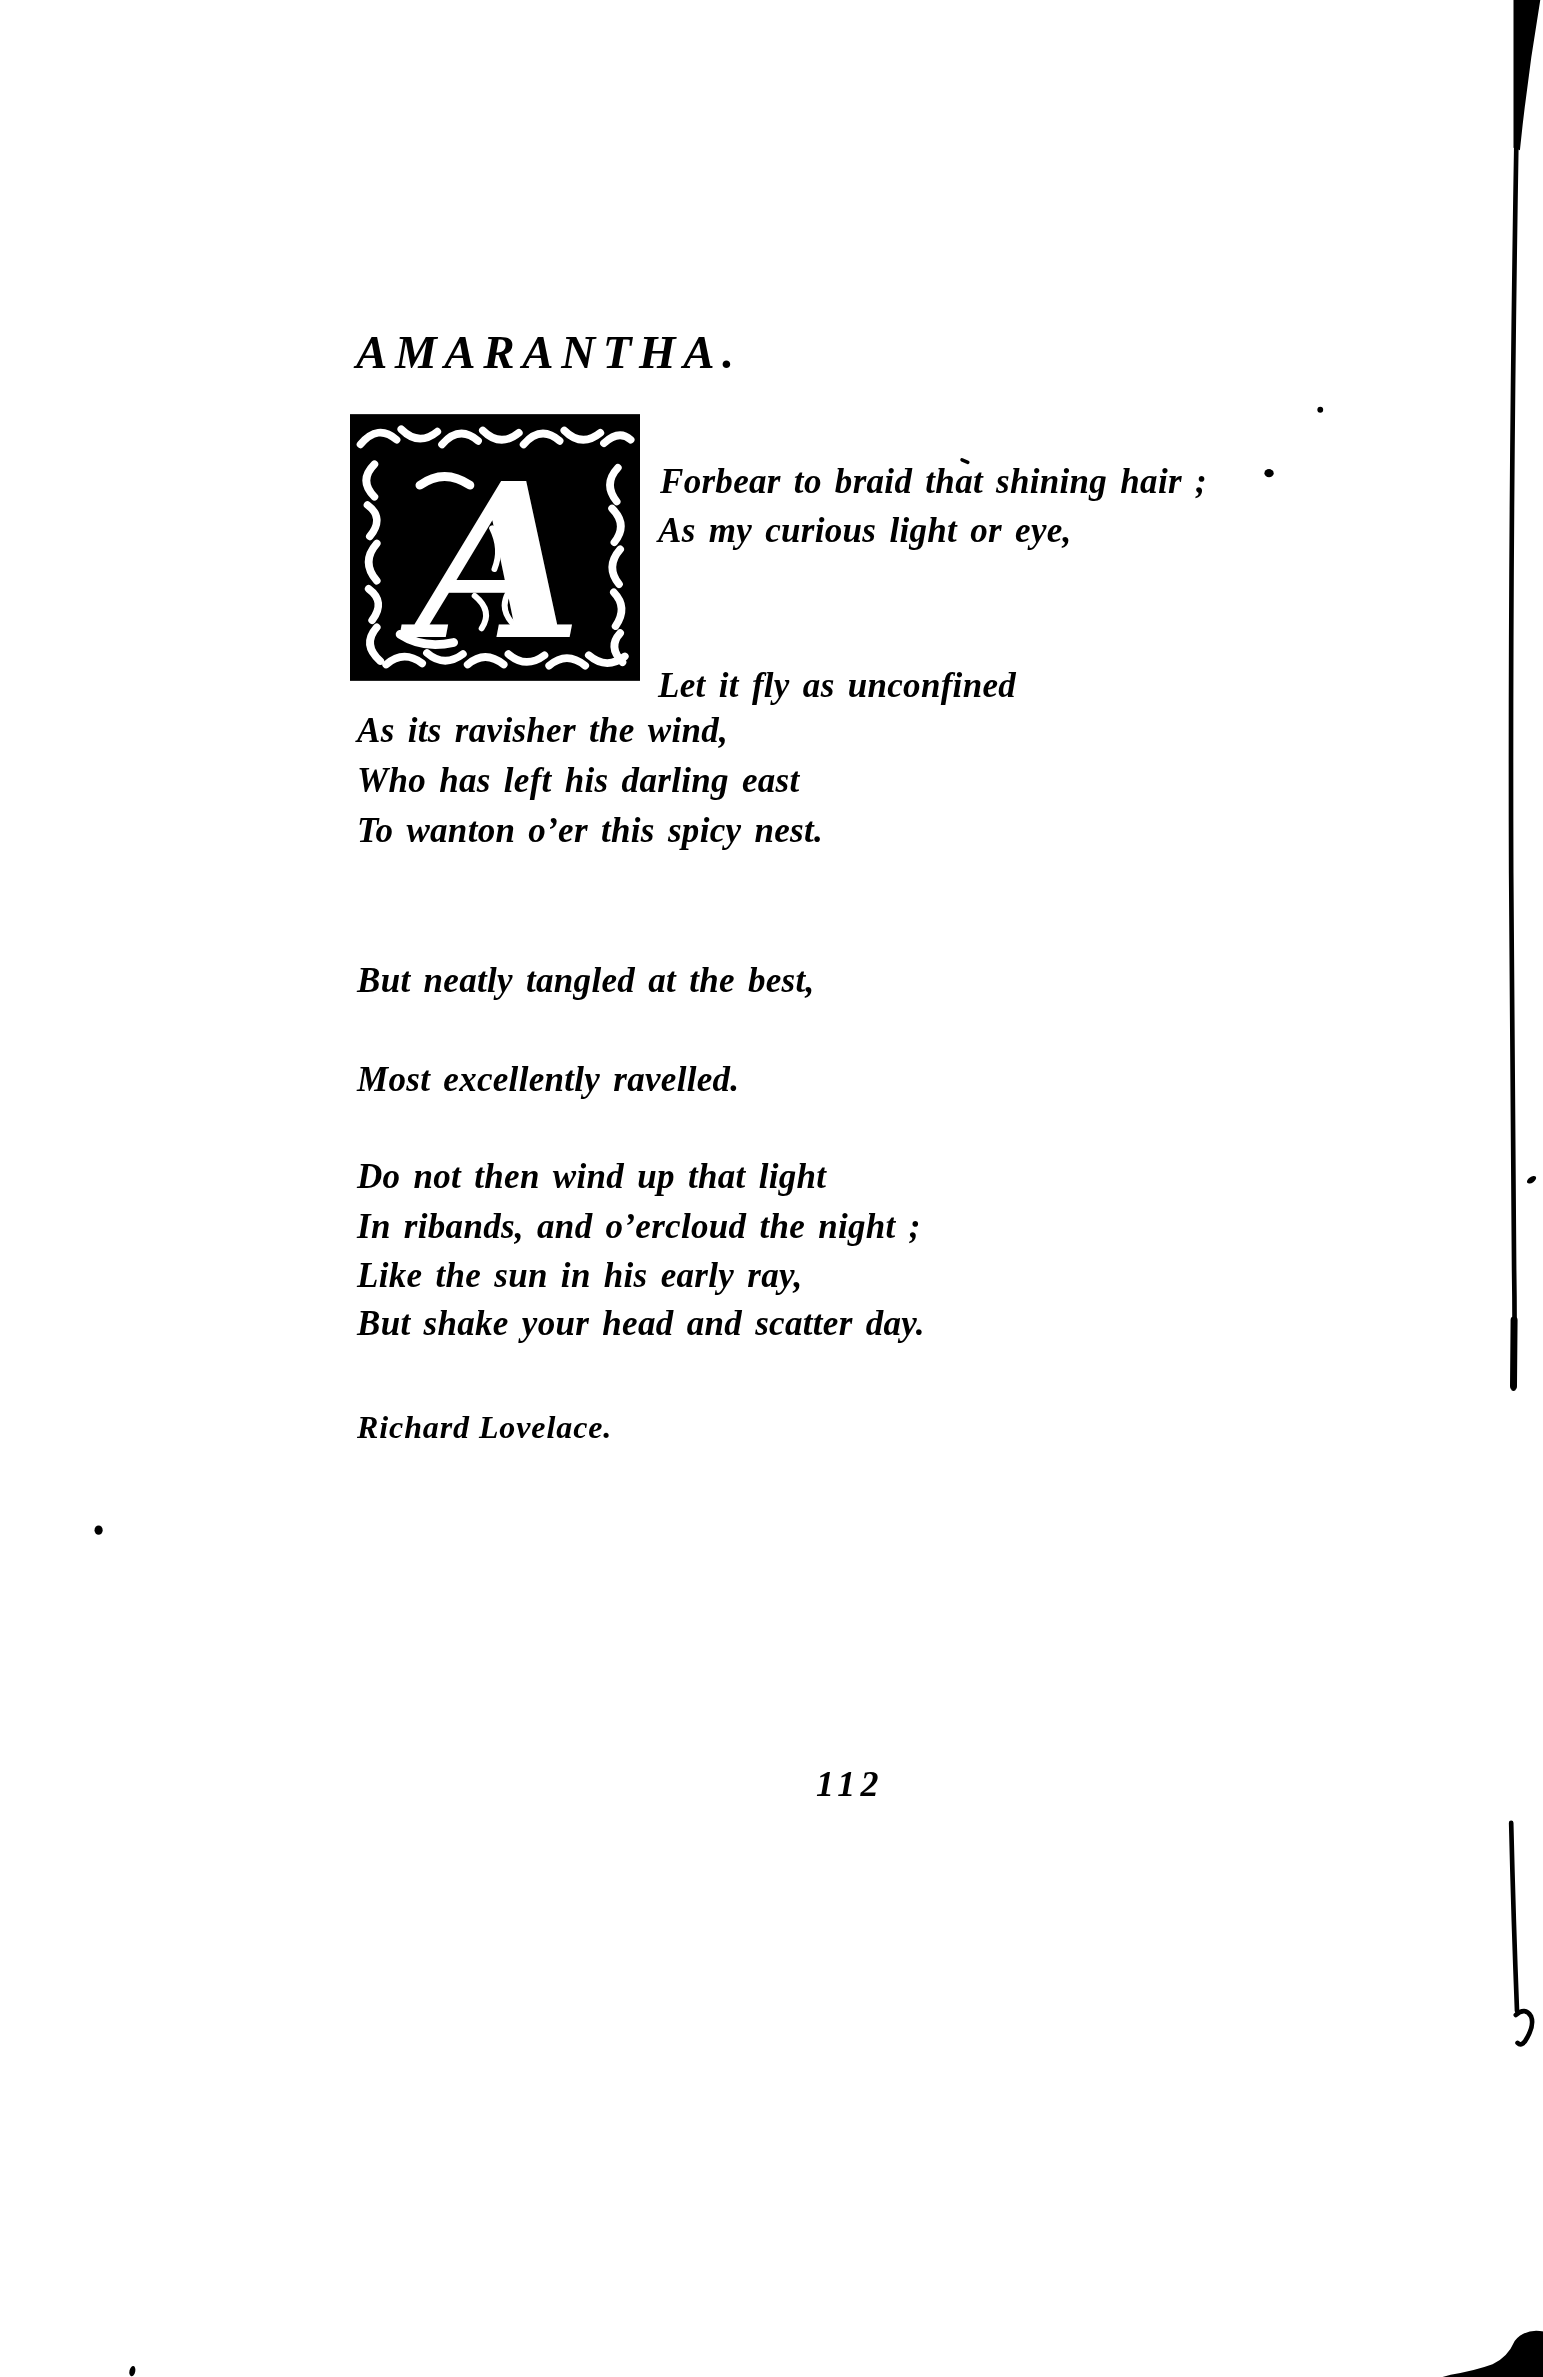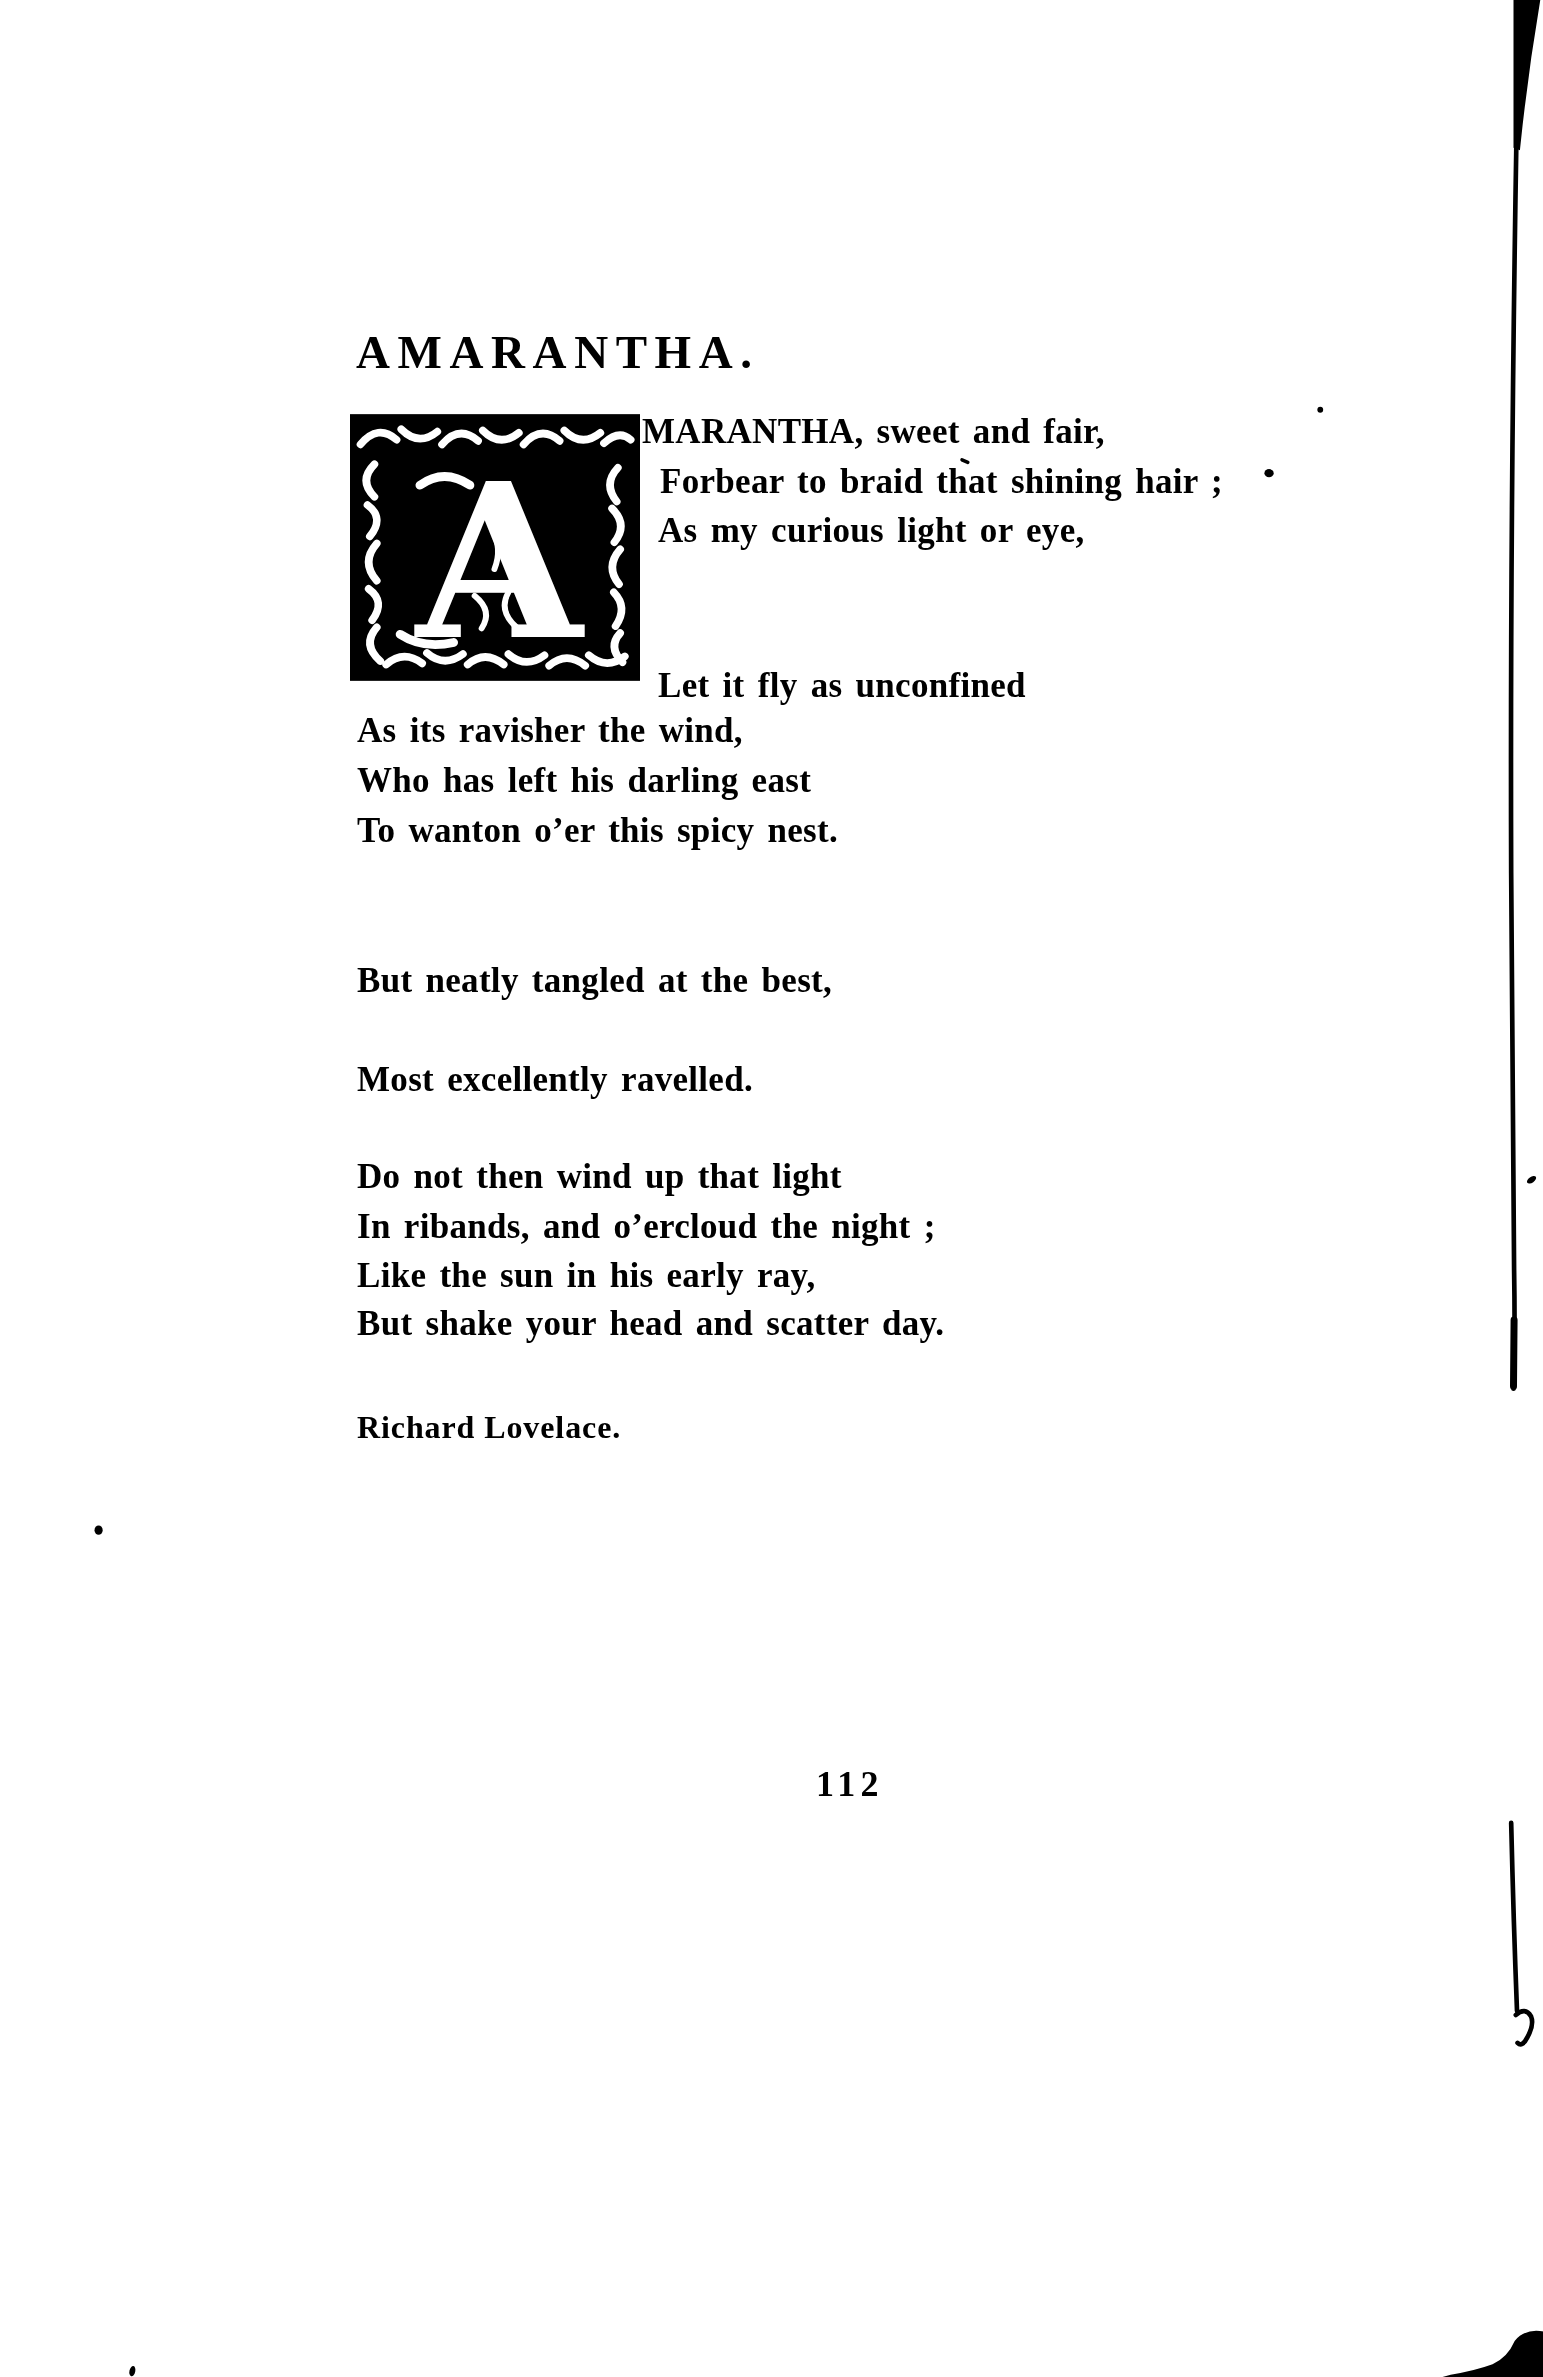--- a/index.html
+++ b/index.html
@@ -5,21 +5,21 @@
   :root{ --ink:#000000; --paper:#ffffff; }
   html,body{ margin:0; padding:0; }
   body{
     width:1544px; height:2377px;
     background:var(--paper);
     font-family:"Liberation Serif", serif;
     color:var(--ink);
     position:relative;
     overflow:hidden;
   }
-  .page{ position:absolute; inset:0; }
+  .page{ position:absolute; inset:0;font-style:italic; }
   .title{
     position:absolute; left:356px; top:329px;
     font-size:47px; line-height:1; font-weight:700;
     letter-spacing:7.6px; margin:0; white-space:nowrap;
   }
   .dropcap{
     position:absolute; left:350px; top:414px;
     width:290px; height:267px;
   }
   .dropcap svg{ display:block; width:100%; height:100%; }
@@ -74,21 +74,20 @@
         <path d="M86,378 Q126,404 178,392"></path>
         <path d="M120,122 Q162,92 206,122"></path>
 
         <path d="M244,196 Q262,232 248,266" stroke-width="10"></path>
         <path d="M214,312 Q246,338 226,368" stroke-width="10"></path>
         <path d="M272,306 Q254,338 286,366" stroke-width="10"></path>
       </g>
     </svg>
   </div>
 
-  <span class="pline" style="left:642px; top:414px">MARANTHA, sweet and fair,</span>
   <span class="pline" style="left:660px; top:464px">Forbear to braid that shining hair ;</span>
   <span class="pline" style="left:658px; top:513px">As my curious light or eye,</span>
   <span class="pline" style="left:658px; top:668px">Let it fly as unconfined</span>
   <span class="pline" style="left:357px;  top:713px">As its ravisher the wind,</span>
   <span class="pline" style="left:357px;  top:763px">Who has left his darling east</span>
   <span class="pline" style="left:357px;  top:813px">To wanton o’er this spicy nest.</span>
   <span class="pline" style="left:357px;  top:963px">But neatly tangled at the best,</span>
   <span class="pline" style="left:357px;  top:1062px">Most excellently ravelled.</span>
   <span class="pline" style="left:357px;  top:1159px">Do not then wind up that light</span>
   <span class="pline" style="left:357px;  top:1209px">In ribands, and o’ercloud the night ;</span>

